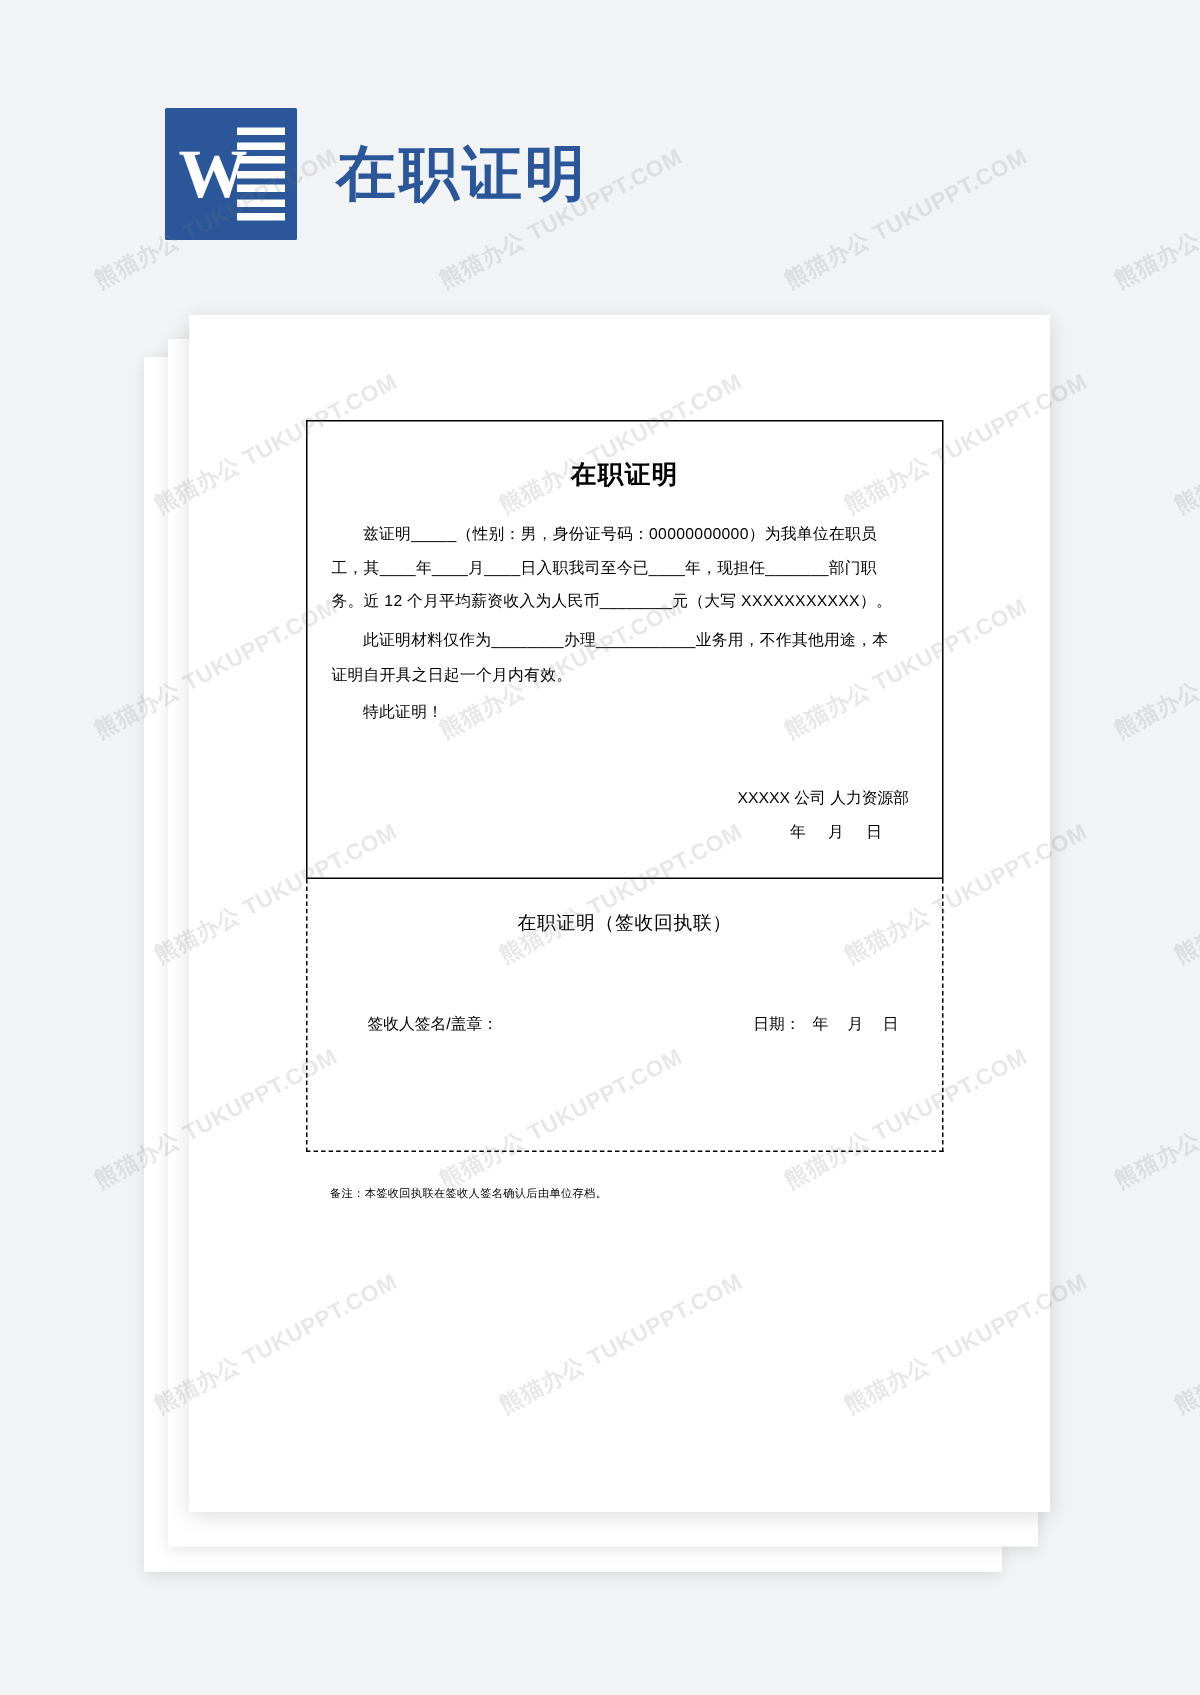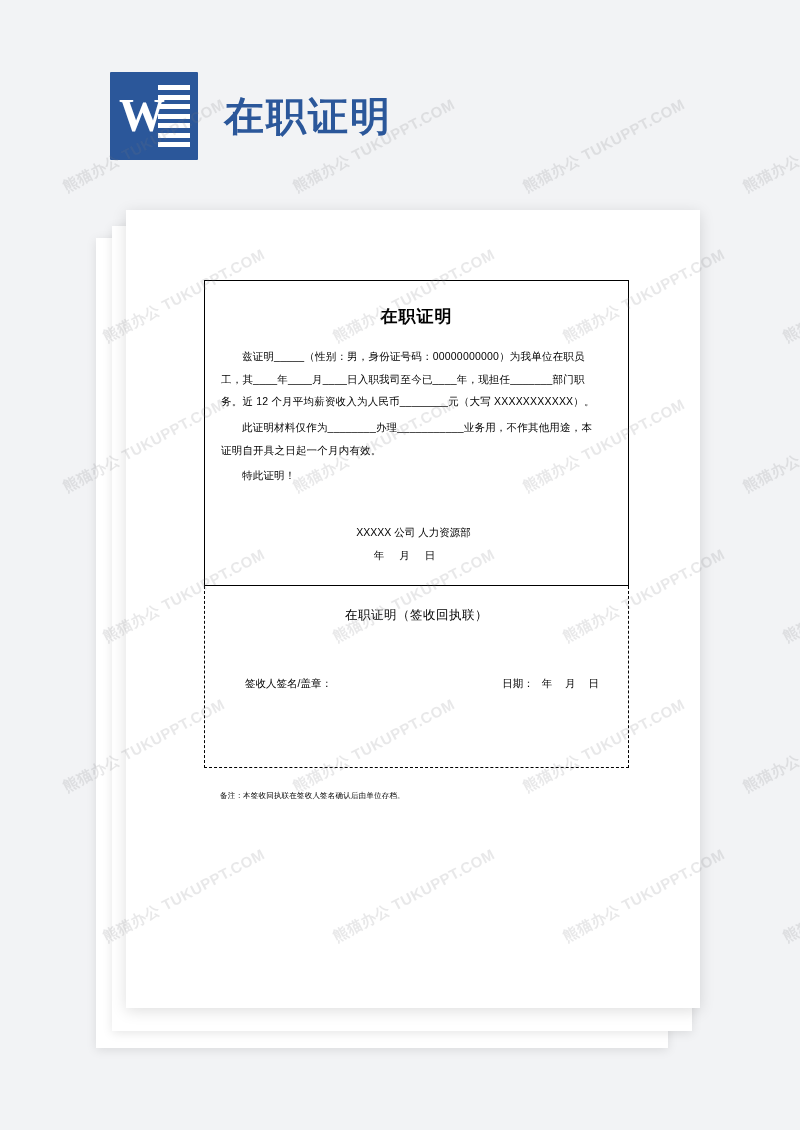--- a/index.html
+++ b/index.html
@@ -106,21 +106,21 @@
     margin: 6px 0 12px 0;
   }
   .p {
     text-indent: 2em;
     margin: 0 16px 3px 0;
     line-height: 2.15;
     letter-spacing: 0.2px;
   }
   .sign-block {
     margin-top: 34px;
-    text-align: center;
+    text-align: right;
     line-height: 2.2;
     padding-right: 6px;
   }
   .sign-date { letter-spacing: 6px; padding-right: 12px; }
 
   .box-receipt {
     border: 1.4px dashed #000;
     border-top: none;
     padding: 14px 16px 16px 16px;
     min-height: 182px;

